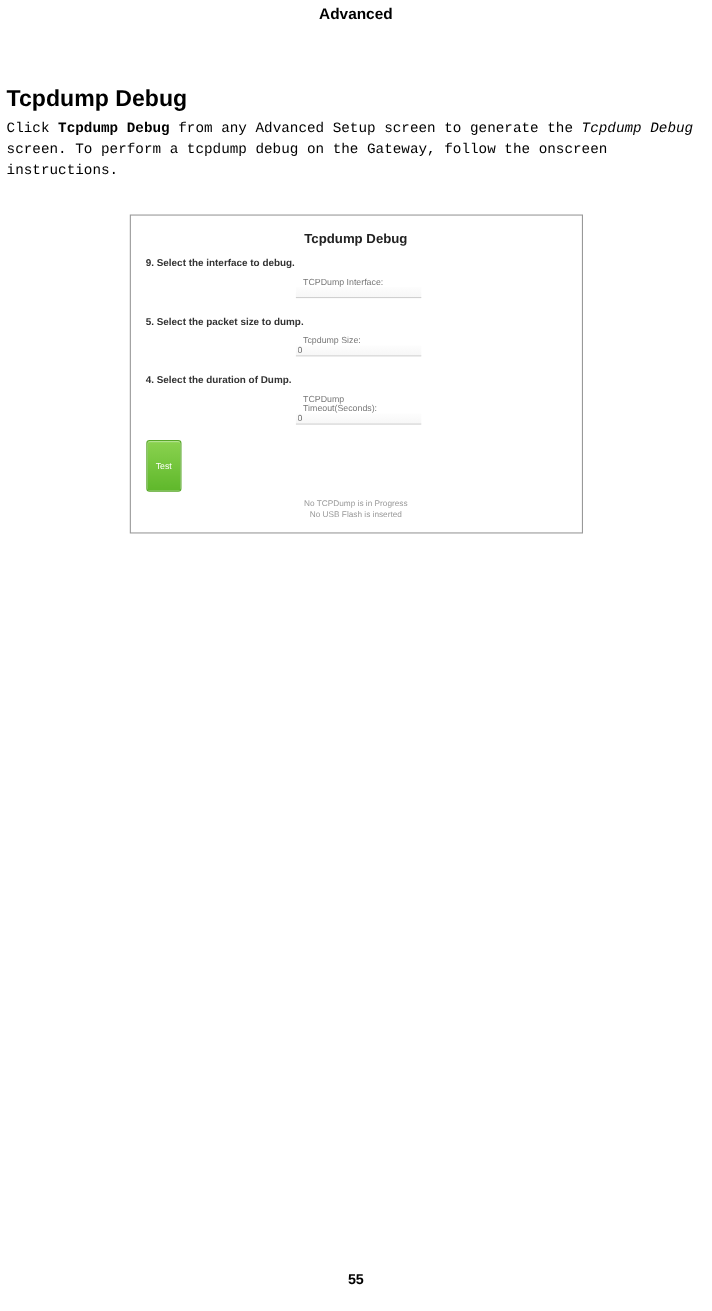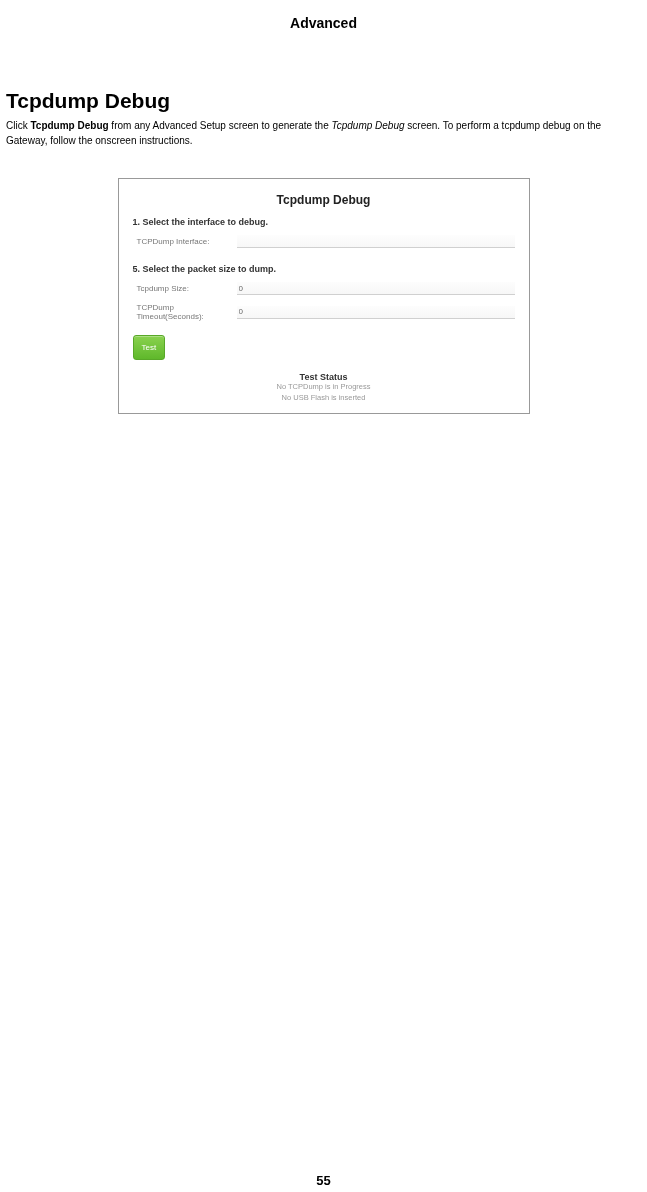--- a/index.html
+++ b/index.html
@@ -10,37 +10,37 @@
     width: 647px;
     height: 1192px;
     position: relative;
     box-sizing: border-box;
   }
   .page-header {
     text-align: center;
     font-weight: bold;
     font-family: Arial, Helvetica, sans-serif;
     font-size: 14px;
-    padding-top: 15px;
+    padding-top: 4px;
     color: #000;
   }
   .content {
     padding: 0 6px;
   }
   .section-title {
     font-family: Arial, Helvetica, sans-serif;
     font-weight: bold;
     font-size: 21px;
     margin-top: 58px;
     margin-bottom: 6px;
     color: #000;
   }
   .body-text {
-    font-family: Liberation Sans, sans-serif;
-    font-size: 10px;
+    font-family: Liberation Mono, monospace;
+    font-size: 13px;
     line-height: 1.45;
     color: #000;
     margin: 0 0 30px 0;
   }
   .bold-inline { font-weight: bold; }
   .italic-inline { font-style: italic; }
   .screenshot-frame {
     width: 412px;
     margin: 0 auto;
     border: 1px solid #999;
@@ -68,20 +68,21 @@
     font-family: Arial, Helvetica, sans-serif;
     font-weight: bold;
     font-size: 9px;
     color: #333;
     margin: 10px 0 6px 4px;
   }
   .field-row {
     display: flex;
     align-items: center;
     padding: 2px 4px 6px 8px;
+    flex-direction: column;
   }
   .field-label {
     font-family: Arial, Helvetica, sans-serif;
     font-size: 8px;
     color: #777;
     width: 100px;
     flex-shrink: 0;
   }
   .field-input {
     flex: 1;
@@ -93,21 +94,21 @@
     padding: 0 2px;
     color: #666;
     box-sizing: border-box;
   }
   .test-btn {
     display: inline-block;
     margin: 8px 0 6px 4px;
     background: linear-gradient(#8ad24f,#5fb82b);
     border: 1px solid #58a828;
     border-radius: 3px;
-    padding: 7px 8px;
+    padding: 18px 8px;
     font-family: Arial, Helvetica, sans-serif;
     font-size: 8px;
     color: #fff;
     cursor: pointer;
     box-shadow: inset 0 1px 0 rgba(255,255,255,0.3);
   }
   .status-title {
     text-align: center;
     font-family: Arial, Helvetica, sans-serif;
     font-weight: bold;
@@ -117,21 +118,21 @@
   }
   .status-line {
     text-align: center;
     font-family: Arial, Helvetica, sans-serif;
     font-size: 7.5px;
     color: #999;
     line-height: 1.4;
   }
   .page-number {
     position: absolute;
-    bottom: 4px;
+    bottom: 22px;
     left: 0;
     right: 0;
     text-align: center;
     font-family: Arial, Helvetica, sans-serif;
     font-weight: bold;
     font-size: 13px;
     color: #000;
   }
 </style>
 </head>
@@ -141,39 +142,39 @@
 
 <div class="content">
   <div class="section-title">Tcpdump Debug</div>
   <p class="body-text">
     <span>Click </span><span class="bold-inline">Tcpdump Debug</span><span> from any Advanced Setup screen to generate the </span><span class="italic-inline">Tcpdump Debug</span><span> screen. To perform a tcpdump debug on the Gateway, follow the onscreen instructions.</span>
   </p>
 
   <div class="screenshot-frame">
     <div class="shot-title">Tcpdump Debug</div>
 
-    <div class="step-label">1. Select the interface to debug.</div>
+    <div class="step-label">9. Select the interface to debug.</div>
     <div class="field-row">
       <div class="field-label">TCPDump Interface:</div>
       <input class="field-input" type="text" value="" style="">
     </div>
 
     <div class="step-label">5. Select the packet size to dump.</div>
     <div class="field-row">
       <div class="field-label">Tcpdump Size:</div>
       <input class="field-input" type="text" value="0" style="">
     </div>
 
 
+    <div class="step-label">4. Select the duration of Dump.</div>
     <div class="field-row">
       <div class="field-label">TCPDump Timeout(Seconds):</div>
       <input class="field-input" type="text" value="0" style="">
     </div>
 
     <button class="test-btn">Test</button>
 
-    <div class="status-title">Test Status</div>
     <div class="status-line">No TCPDump is in Progress</div>
     <div class="status-line">No USB Flash is inserted</div>
   </div>
 </div>
 
 <div class="page-number">55</div>
 
 </body></html>

